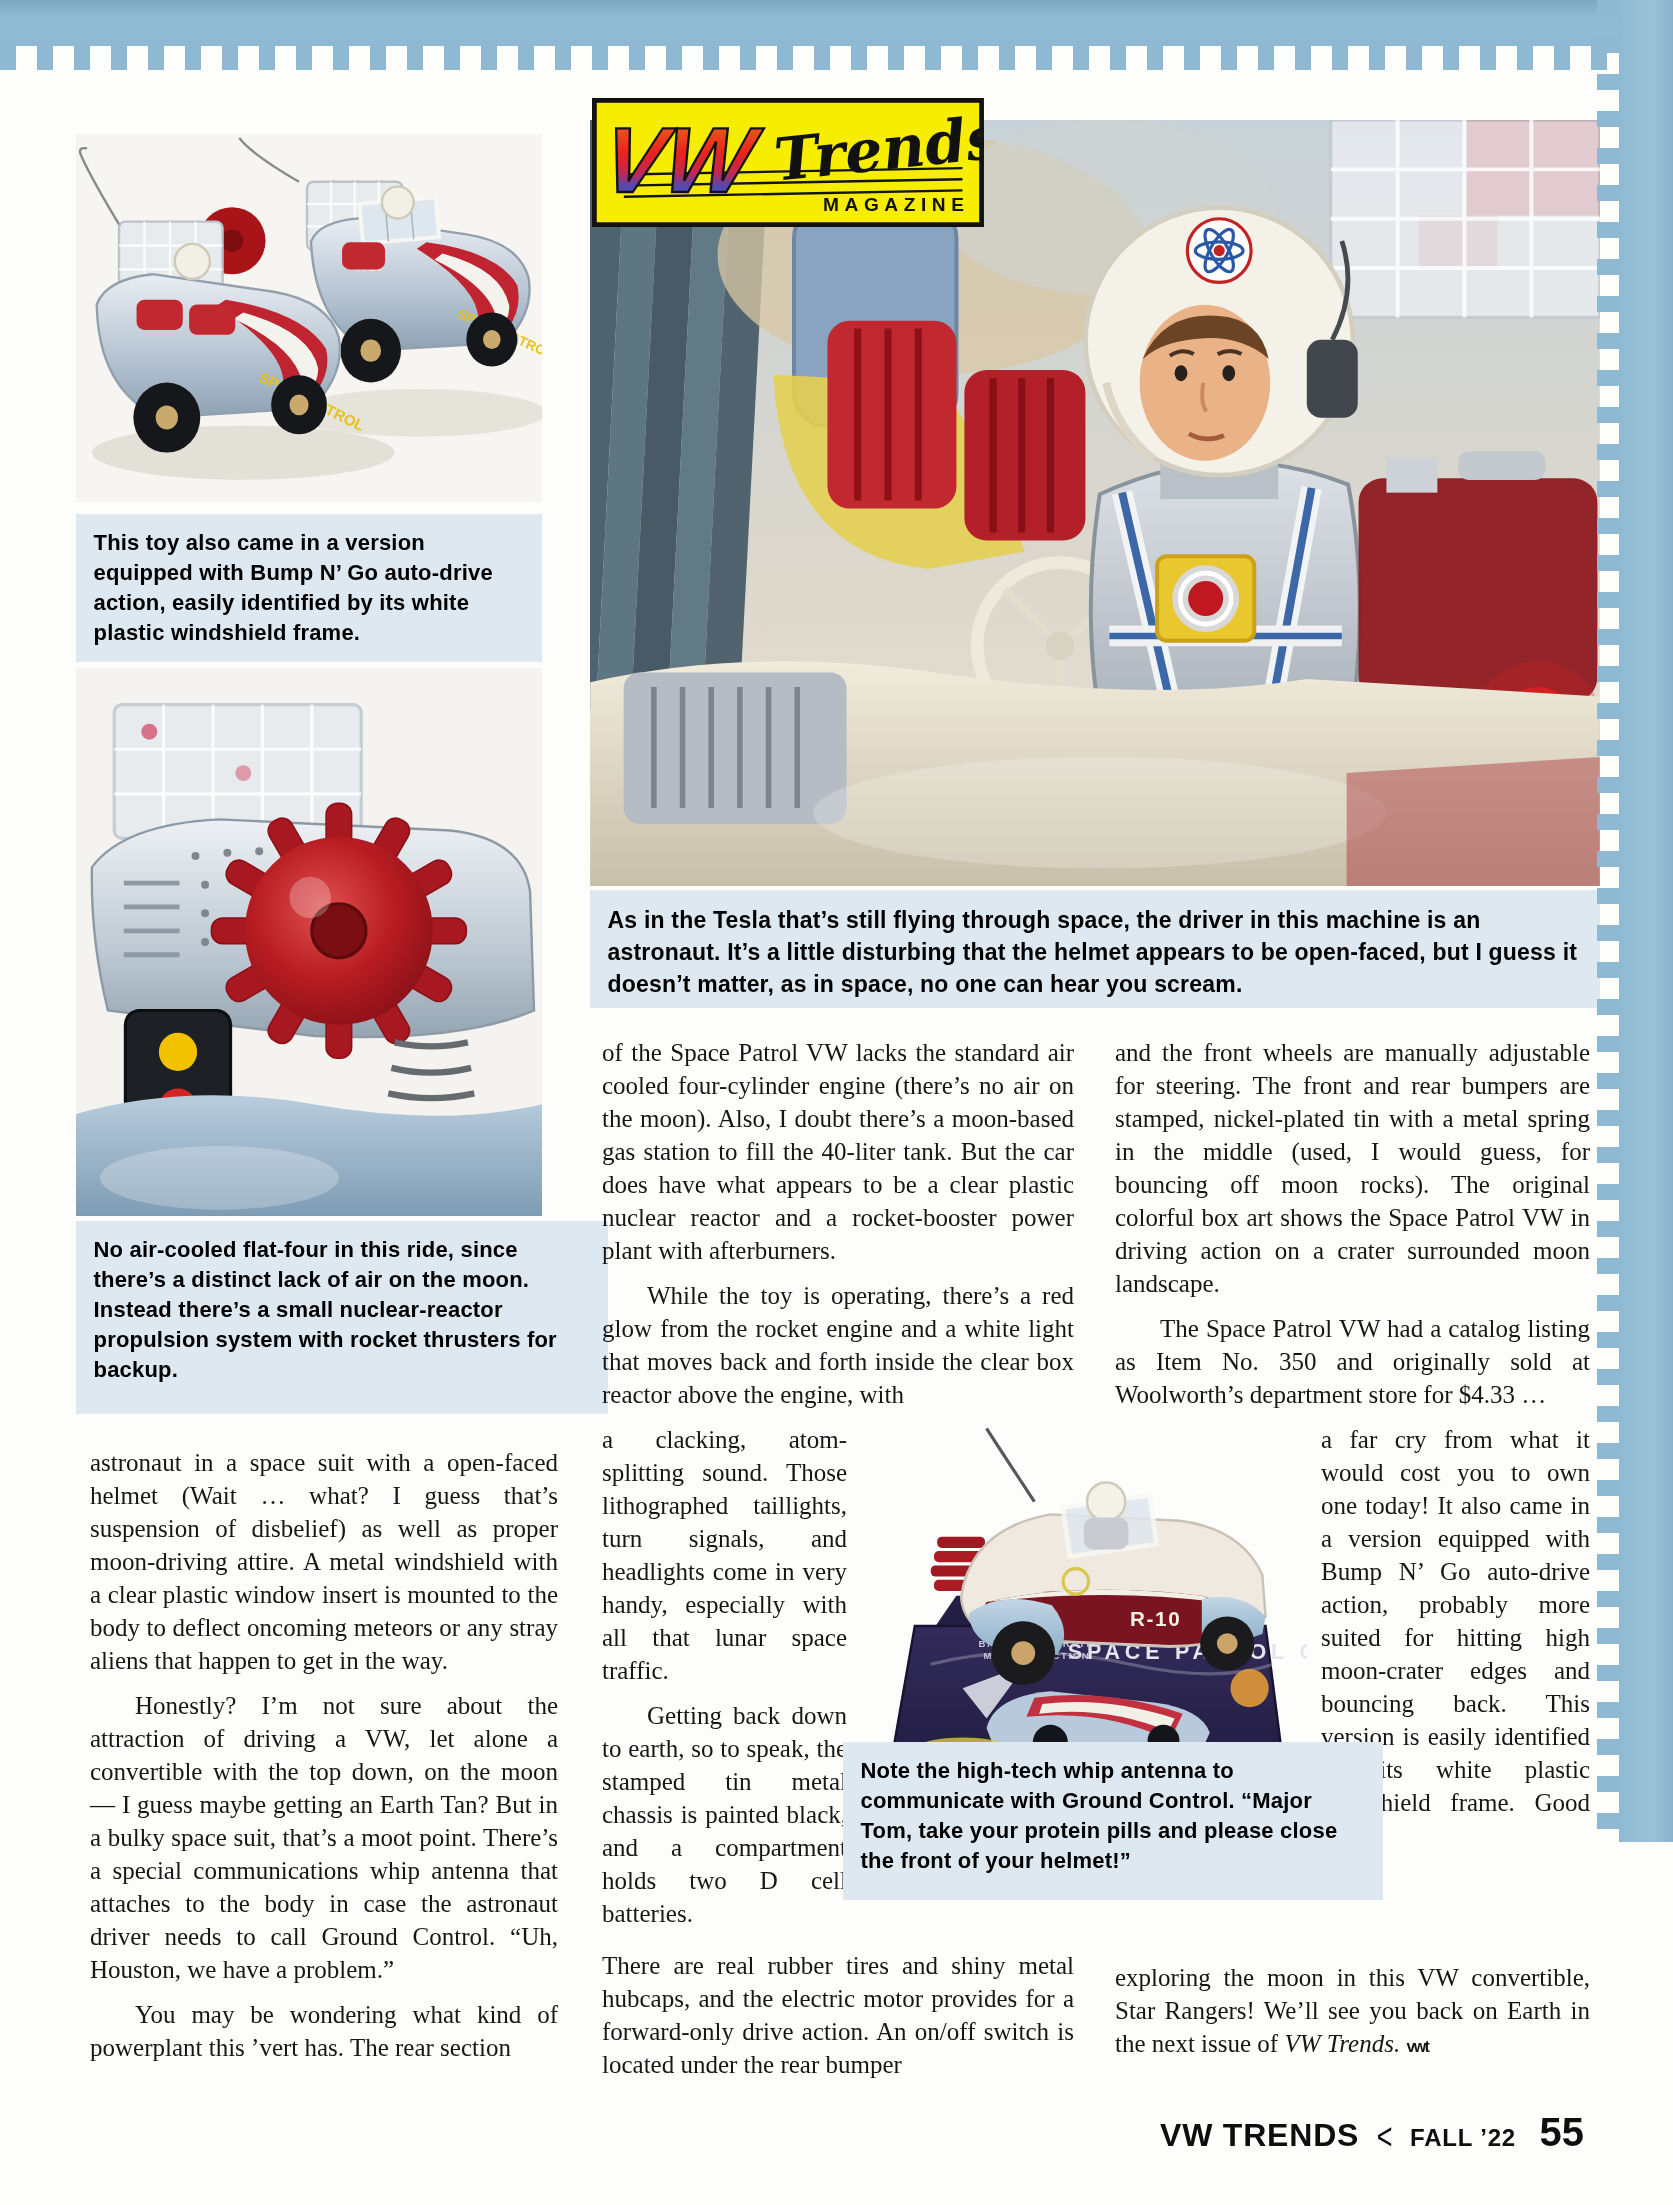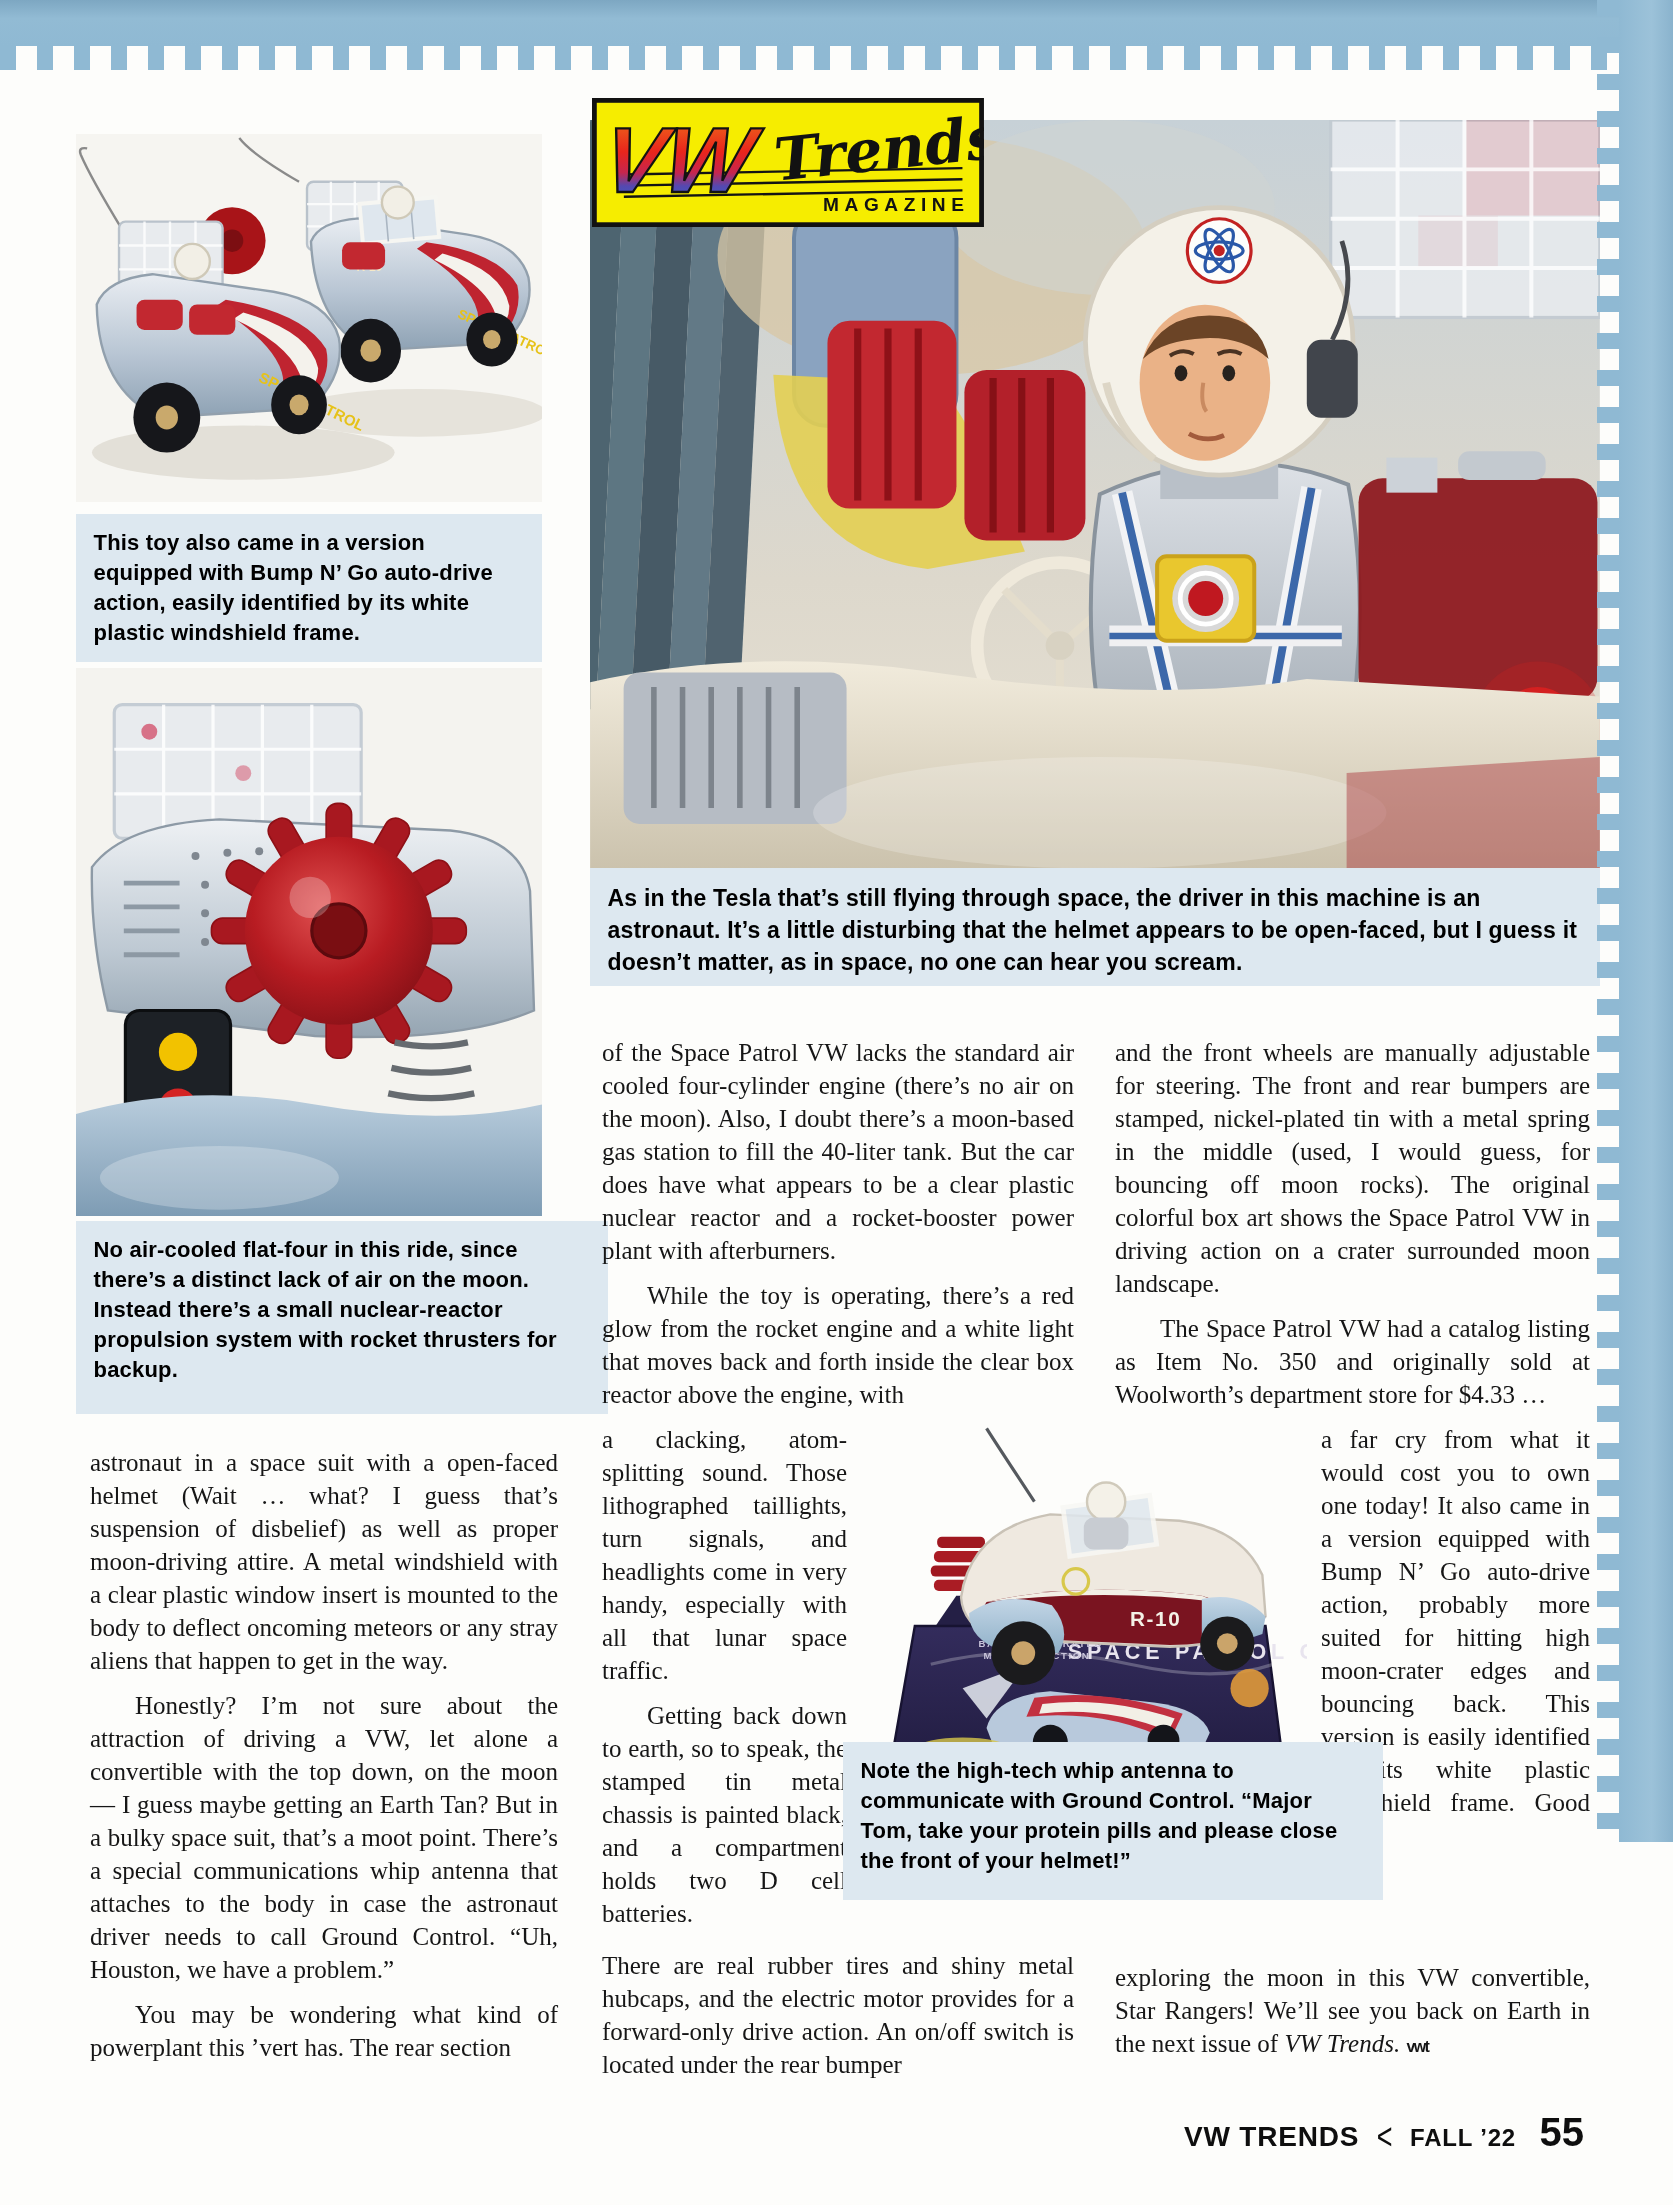--- a/index.html
+++ b/index.html
@@ -34,42 +34,42 @@
   .photo-reactor{left:76px;top:668px;width:466px;height:548px;}
   .photo-astronaut{left:590px;top:120px;width:1010px;height:766px;}
   .photo-box{left:867px;top:1425px;width:440px;height:343px;z-index:5;}
 
   
   .caption{position:absolute;background:var(--caption-bg);
     font-family:"Liberation Sans",sans-serif;color:#000000;
     font-size:22px;line-height:30px;font-weight:600;padding:14.3px 17.5px;letter-spacing:0.2px;}
   .caption-two-cars{left:76px;top:514px;width:466px;height:148px;}
   .caption-reactor{left:76px;top:1221px;width:532px;height:193px;}
-  .caption-astronaut{left:590px;top:868px;width:1010px;height:118px;font-size:23px;line-height:32px;}
+  .caption-astronaut{left:590px;top:890px;width:1010px;height:118px;font-size:23px;line-height:32px;}
   .caption-box{left:843px;top:1742px;width:540px;height:158px;z-index:6;}
 
   
   .col{position:absolute;font-size:25px;line-height:33px;color:var(--ink);text-align:justify;}
   .col p{margin:12px;}
   .col p.ind{text-indent:45px;}
   .col-1{left:78px;top:1434px;width:492px;}
   .col-2{left:590px;top:1024px;width:496px;}
   .col-3{left:1103px;top:1024px;width:499px;}
   .spacer-right{float:right;width:239px;height:526px;}
   .spacer-left{float:left;width:218px;height:538px;}
   .clear{clear:both;}
   .italic{font-style:italic;}
   .endmark{font-family:"Liberation Sans",sans-serif;font-weight:bold;
     letter-spacing:-1.6px;font-size:16px;white-space:nowrap;}
 
   
   .footer{position:absolute;right:89px;top:2110px;z-index:45;
     font-family:"Liberation Sans",sans-serif;font-weight:bold;color:#0e0e0e;
     display:flex;align-items:baseline;gap:17.5px;}
-  .footer .mag{font-size:28px;letter-spacing:0.8px;}
+  .footer .mag{font-size:32px;letter-spacing:0.8px;}
   .footer .sep{font-size:27px;font-weight:400;transform:scaleY(1.35);display:inline-block;}
   .footer .issue{font-size:24px;letter-spacing:0.8px;}
   .footer .pnum{font-size:40px;margin-left:6px;}
 </style>
 </head>
 <body>
 
 <div class="page">
 
   <div class="border-top"></div>

